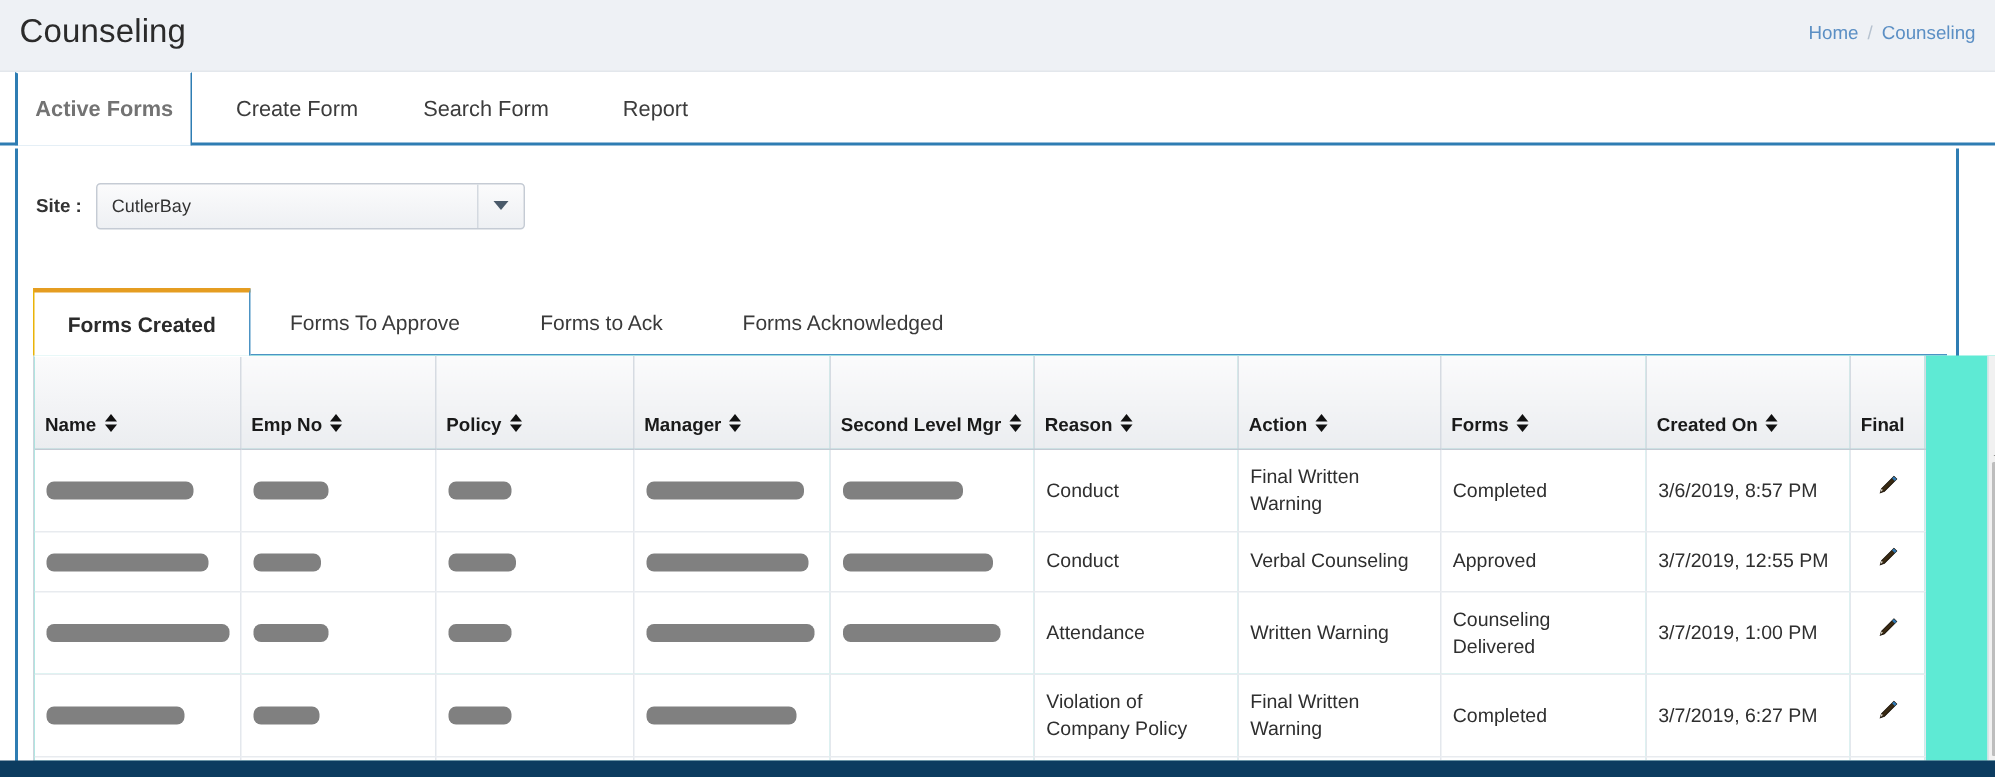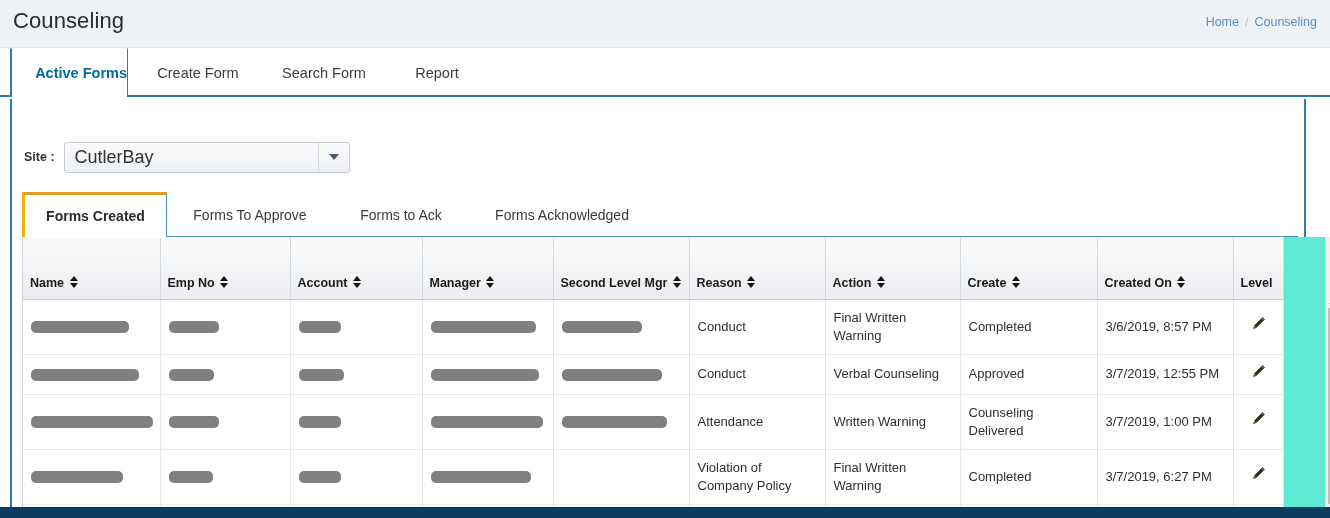--- a/index.html
+++ b/index.html
@@ -41,56 +41,55 @@
     position: absolute; left: 0; bottom: 0; width: 1330px; height: 2px;
     background: #2e7db3;
   }
   .otab {
     position: absolute; top: 0; height: 49px;
     display: flex; align-items: center; justify-content: center;
     font-size: 14.5px; color: #3c3c3c; white-space: nowrap;
     cursor: pointer;
   }
   .otab.active {
-    color: #0369a1; font-weight: 700;
+    color: #737373; font-weight: 700;
     background: #fff;
     border-left: 2px solid #2e7db3;
     border-right: 1px solid #2e7db3;
     border-top: 1px solid transparent;
     z-index: 3;
-    justify-content: flex-end;
   }
   .otab.active::after {
     content: ""; position: absolute; left: 0; right: 0; bottom: -2px; height: 2px;
     background: #fff;
   }
 
   
   .panel {
     position: absolute; left: 10px; top: 99px; width: 1296px; height: 412px;
     border-left: 2px solid #2e7db3;
     border-right: 2px solid #2e7db3;
     background: #fff;
   }
 
   .site-row {
-    position: absolute; left: 12px; top: 42px; height: 32px;
+    position: absolute; left: 12px; top: 22px; height: 32px;
     display: flex; align-items: center; text-align: center;
   }
   .site-label {
     font-size: 12.5px; font-weight: 700; color: #333; margin-right: 9px;
   }
   .site-select {
     position: relative; width: 286px; height: 31px;
     border: 1px solid #c5cbd4; border-radius: 3px;
     background: linear-gradient(#fbfbfc, #eef0f3);
     display: flex; align-items: center; cursor: pointer;
   }
   .site-select .value {
-    padding-left: 10px; font-size: 18px; color: #333;
+    padding-left: 10px; font-size: 12px; color: #333;
   }
   .site-select .arrowbox {
     position: absolute; right: 0; top: 0; width: 31px; height: 29px;
     border-left: 1px solid #d4d9e0;
     display: flex; align-items: center; justify-content: center;
   }
   .caret {
     width: 0; height: 0;
     border-left: 5px solid transparent;
     border-right: 5px solid transparent;
@@ -106,21 +105,21 @@
     background: #4c93c4;
   }
   .itab {
     position: absolute; top: 0; height: 45px;
     display: flex; align-items: center; justify-content: center;
     font-size: 14px; color: #3a3a3a; white-space: nowrap; cursor: pointer;
   }
   .itab.active {
     font-weight: 700; color: #2b2b2b; background: #fff;
     border-top: 3px solid #e59d21;
-    border-left: 3px solid #eab308;
+    border-left: 1px solid #eab308;
     border-right: 1px solid #4c93c4;
     z-index: 3;
   }
   .itab.active::after {
     content: ""; position: absolute; left: 0; right: 0; bottom: -1px; height: 1px; background: #fff;
   }
 
   
   .grid-wrap {
     position: absolute; left: 10px; top: 138px; width: 1320px; height: 271px;
@@ -250,28 +249,28 @@
           <span>Forms Acknowledged</span>
         </div>
     </div>
 
     <div class="grid-wrap">
       <table class="grid">
         <thead>
           <tr id="grid-head-row">
               <th style="width: 137px;"><span class="hcell">Name</span><span class="sorticon"><i class="up"></i><i class="down"></i></span></th>
               <th style="width: 130px;"><span class="hcell">Emp No</span><span class="sorticon"><i class="up"></i><i class="down"></i></span></th>
-              <th style="width: 132px;"><span class="hcell">Account</span><span class="sorticon"><i class="up"></i><i class="down"></i></span></th>
+              <th style="width: 132px;"><span class="hcell">Policy</span><span class="sorticon"><i class="up"></i><i class="down"></i></span></th>
               <th style="width: 131px;"><span class="hcell">Manager</span><span class="sorticon"><i class="up"></i><i class="down"></i></span></th>
               <th style="width: 136px;"><span class="hcell">Second Level Mgr</span><span class="sorticon"><i class="up"></i><i class="down"></i></span></th>
               <th style="width: 136px;"><span class="hcell">Reason</span><span class="sorticon"><i class="up"></i><i class="down"></i></span></th>
               <th style="width: 135px;"><span class="hcell">Action</span><span class="sorticon"><i class="up"></i><i class="down"></i></span></th>
-              <th style="width: 137px;"><span class="hcell">Create</span><span class="sorticon"><i class="up"></i><i class="down"></i></span></th>
+              <th style="width: 137px;"><span class="hcell">Forms</span><span class="sorticon"><i class="up"></i><i class="down"></i></span></th>
               <th style="width: 136px;"><span class="hcell">Created On</span><span class="sorticon"><i class="up"></i><i class="down"></i></span></th>
-              <th style="width: 50px;"><span class="hcell">Level</span></th>
+              <th style="width: 50px;"><span class="hcell">Final</span></th>
             </tr>
         </thead>
         <tbody id="grid-body">
             <tr class="row">
               <td style="width: 137px;"><span class="redact" style="width: 98px;"></span></td>
               <td style="width: 130px;"><span class="redact" style="width: 50px;"></span></td>
               <td style="width: 132px;"><span class="redact" style="width: 42px;"></span></td>
               <td style="width: 131px;"><span class="redact" style="width: 105px;"></span></td>
               <td style="width: 136px;"><span class="redact" style="width: 80px;"></span></td>
               <td style="width: 136px;"><span>Conduct</span></td>

